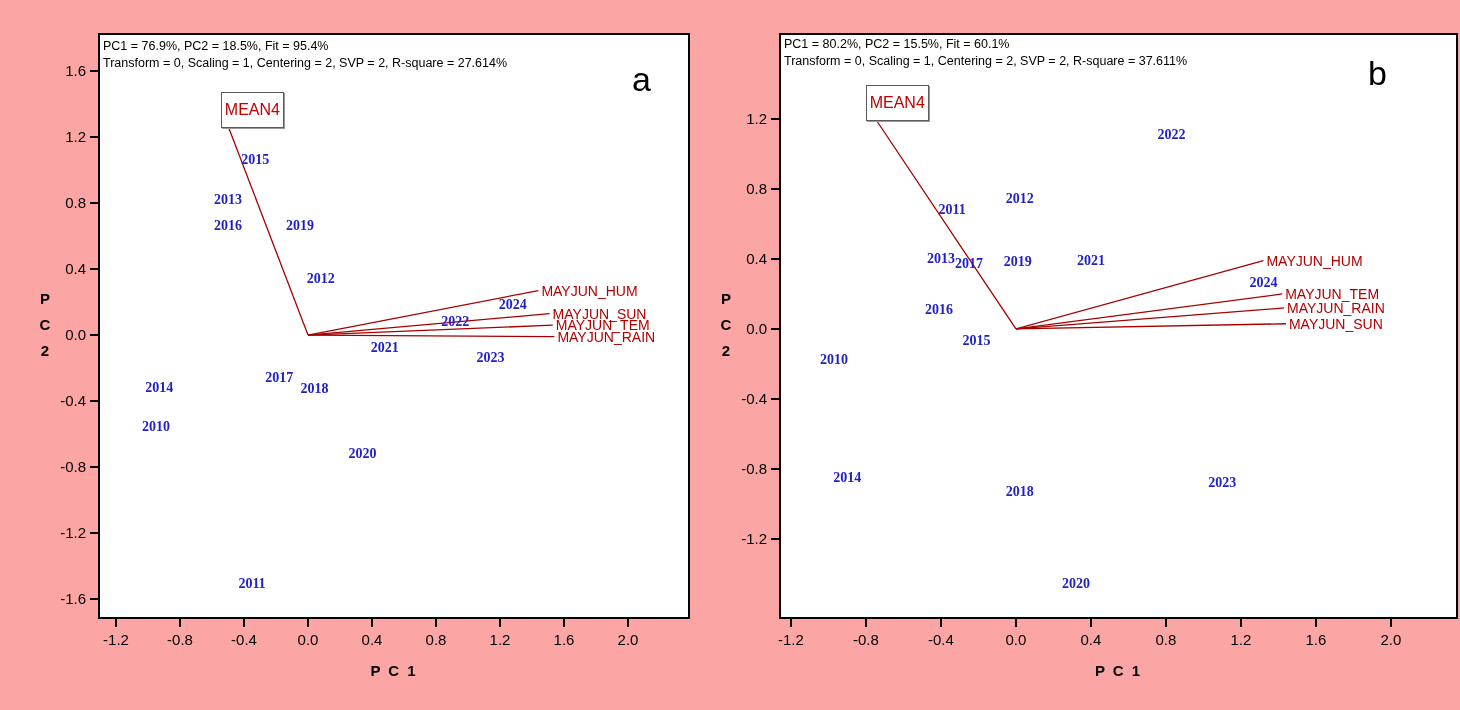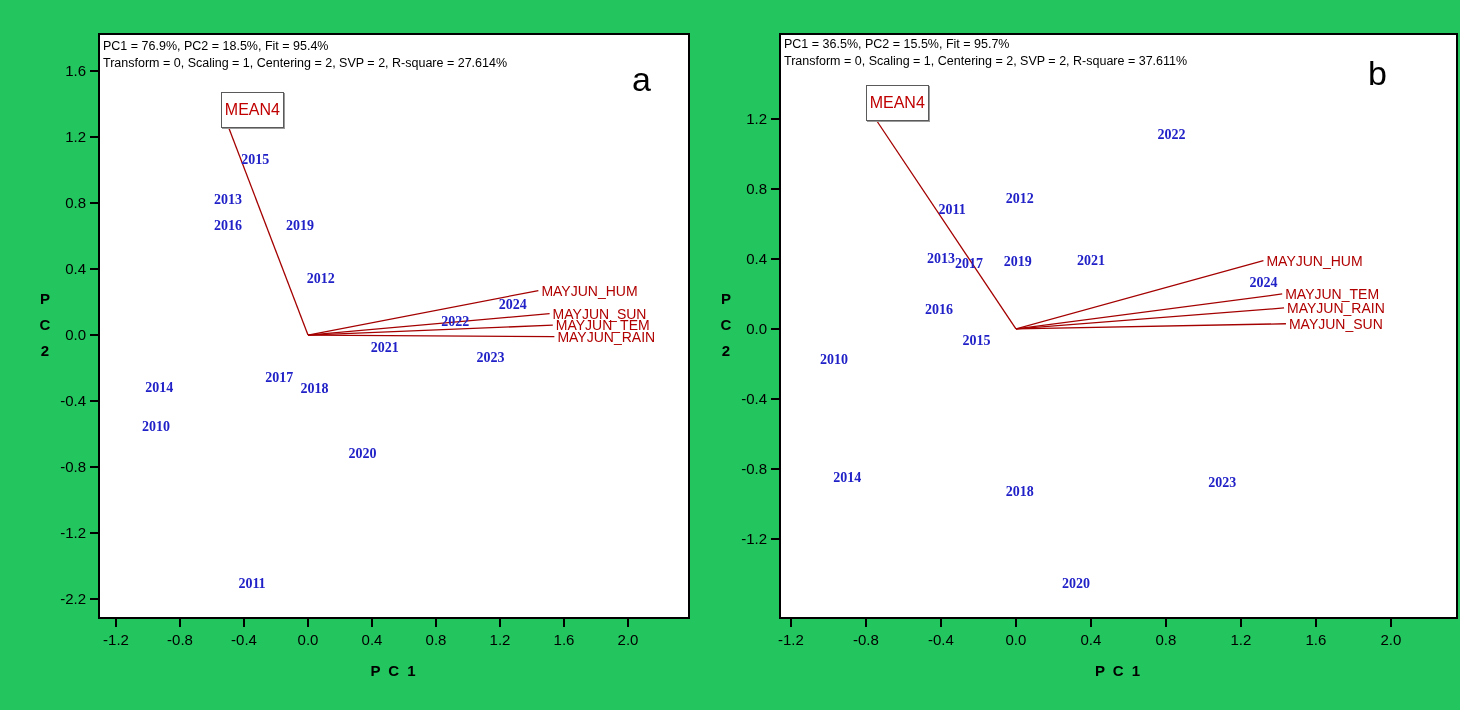--- a/index.html
+++ b/index.html
@@ -1,16 +1,16 @@
 <!DOCTYPE html>
 <html><head>
 <meta charset="utf-8">
 <style>
   html,body{margin:0;padding:0;background:#fff;}
-  #figure{position:relative;width:1460px;height:710px;background:#22c55e;
+  #figure{position:relative;width:1460px;height:710px;background:#fca5a5;
           font-family:"Liberation Sans",sans-serif;overflow:hidden;}
   .plotbox{position:absolute;border:2px solid #000;background:#fff;box-sizing:border-box;}
   .pb-0{left:98px;top:33px;width:592px;height:586px;}
   .pb-1{left:779px;top:33px;width:679px;height:586px;}
   .hdr{position:absolute;font-size:12.5px;line-height:17px;color:#000;white-space:nowrap;}
   .hdr-0{left:103px;top:38px;}
   .hdr-1{left:784px;top:36px;}
   .corner{position:absolute;font-size:34px;color:#000;}
   .corner-0{left:632px;top:60px;}
   .corner-1{left:1368px;top:54px;}
@@ -40,21 +40,21 @@
   <div class="plotbox pb-0"></div>
   <div class="hdr hdr-0">
     <div>PC1 = 76.9%, PC2 = 18.5%, Fit = 95.4%</div>
     <div>Transform = 0, Scaling = 1, Centering = 2, SVP = 2, R-square = 27.614%</div>
   </div>
   <div class="corner corner-0">a</div>
   <div class="xlabel xl-0">P C 1</div>
 
   <div class="plotbox pb-1"></div>
   <div class="hdr hdr-1">
-    <div>PC1 = 36.5%, PC2 = 15.5%, Fit = 95.7%</div>
+    <div>PC1 = 80.2%, PC2 = 15.5%, Fit = 60.1%</div>
     <div>Transform = 0, Scaling = 1, Centering = 2, SVP = 2, R-square = 37.611%</div>
   </div>
   <div class="corner corner-1">b</div>
   <div class="xlabel xl-1">P C 1</div>
 
 <div class="tickmark" style="left: 115px; top: 619px; width: 2px; height: 8px;"></div>
     <div class="ticklabel xticklabel" style="left: 91px; top: 631px;">-1.2</div>
     <div class="tickmark" style="left: 179px; top: 619px; width: 2px; height: 8px;"></div>
     <div class="ticklabel xticklabel" style="left: 155px; top: 631px;">-0.8</div>
     <div class="tickmark" style="left: 243px; top: 619px; width: 2px; height: 8px;"></div>
@@ -65,21 +65,21 @@
     <div class="ticklabel xticklabel" style="left: 347px; top: 631px;">0.4</div>
     <div class="tickmark" style="left: 435px; top: 619px; width: 2px; height: 8px;"></div>
     <div class="ticklabel xticklabel" style="left: 411px; top: 631px;">0.8</div>
     <div class="tickmark" style="left: 499px; top: 619px; width: 2px; height: 8px;"></div>
     <div class="ticklabel xticklabel" style="left: 475px; top: 631px;">1.2</div>
     <div class="tickmark" style="left: 563px; top: 619px; width: 2px; height: 8px;"></div>
     <div class="ticklabel xticklabel" style="left: 539px; top: 631px;">1.6</div>
     <div class="tickmark" style="left: 627px; top: 619px; width: 2px; height: 8px;"></div>
     <div class="ticklabel xticklabel" style="left: 603px; top: 631px;">2.0</div>
     <div class="tickmark" style="left: 90px; top: 597.864px; width: 8px; height: 2px;"></div>
-    <div class="ticklabel yticklabel" style="left: 40px; top: 589.864px;">-2.2</div>
+    <div class="ticklabel yticklabel" style="left: 40px; top: 589.864px;">-1.6</div>
     <div class="tickmark" style="left: 90px; top: 531.915px; width: 8px; height: 2px;"></div>
     <div class="ticklabel yticklabel" style="left: 40px; top: 523.915px;">-1.2</div>
     <div class="tickmark" style="left: 90px; top: 465.966px; width: 8px; height: 2px;"></div>
     <div class="ticklabel yticklabel" style="left: 40px; top: 457.966px;">-0.8</div>
     <div class="tickmark" style="left: 90px; top: 400.017px; width: 8px; height: 2px;"></div>
     <div class="ticklabel yticklabel" style="left: 40px; top: 392.017px;">-0.4</div>
     <div class="tickmark" style="left: 90px; top: 334.068px; width: 8px; height: 2px;"></div>
     <div class="ticklabel yticklabel" style="left: 40px; top: 326.068px;">0.0</div>
     <div class="tickmark" style="left: 90px; top: 268.119px; width: 8px; height: 2px;"></div>
     <div class="ticklabel yticklabel" style="left: 40px; top: 260.119px;">0.4</div>

